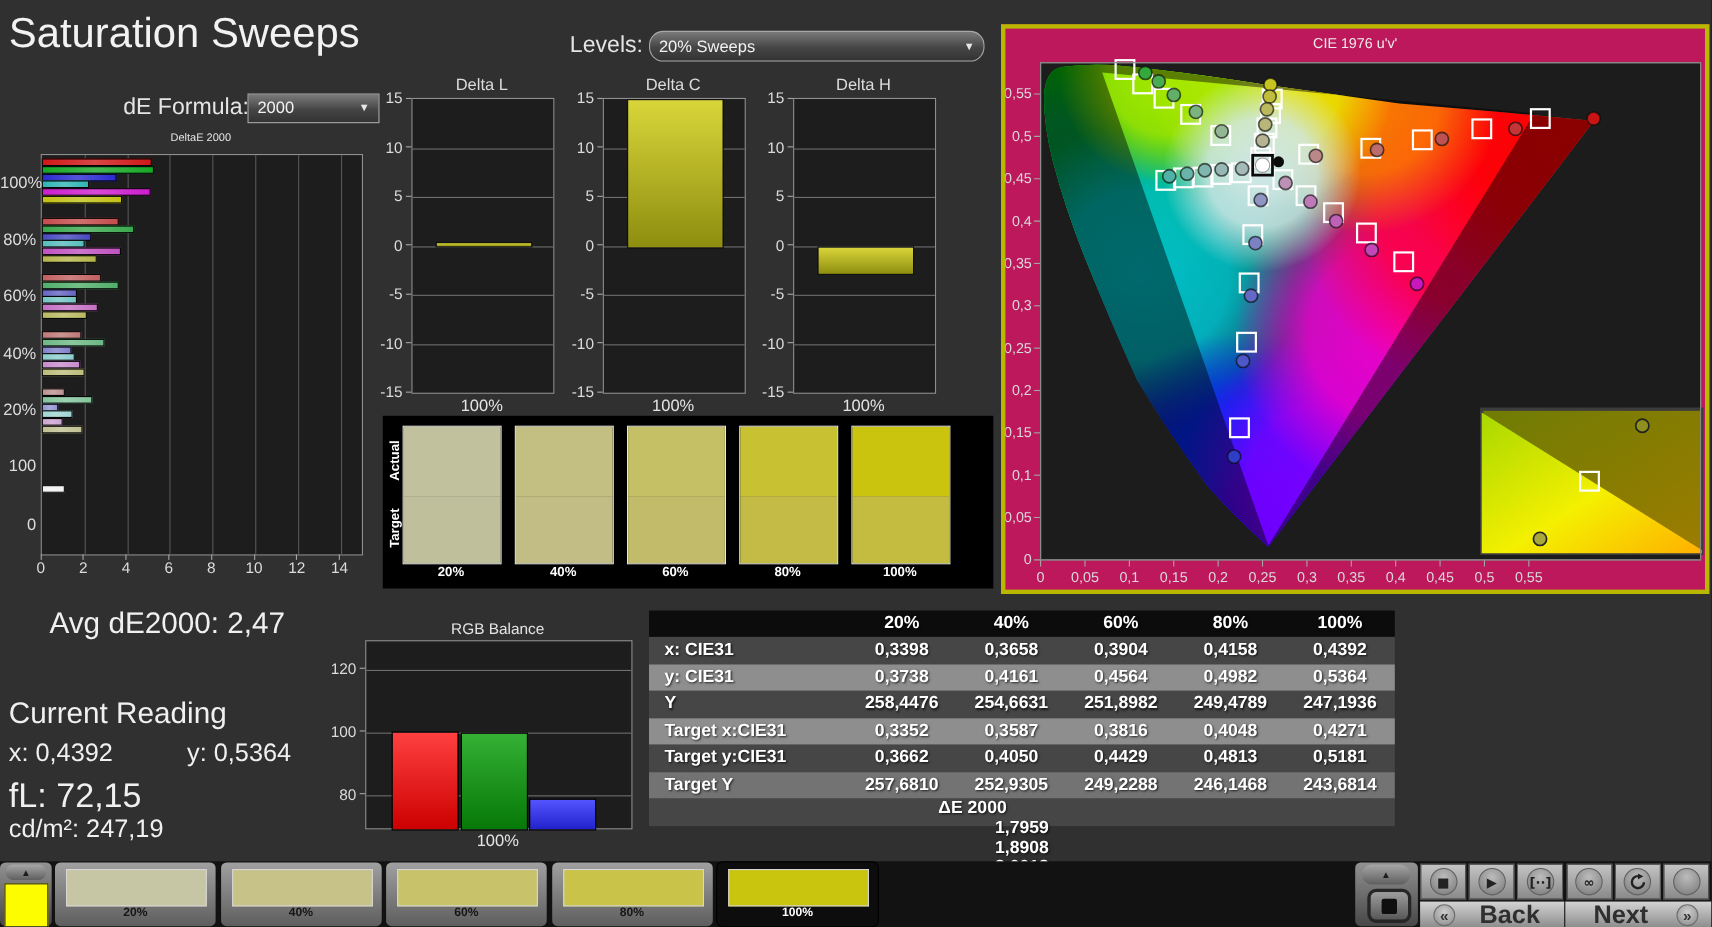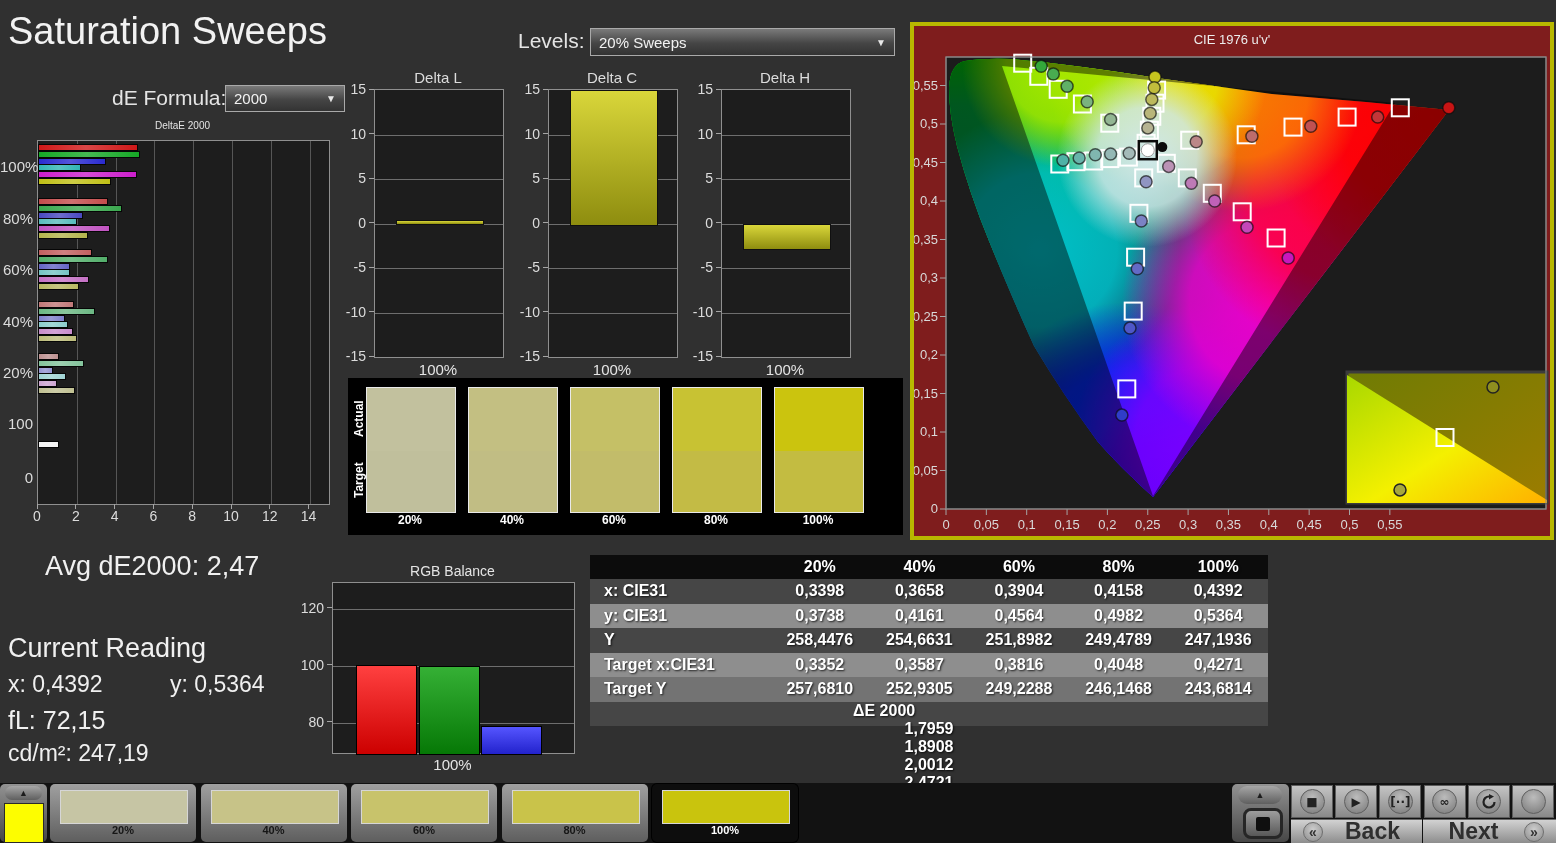--- a/index.html
+++ b/index.html
@@ -21,21 +21,21 @@
   .hbar{position:absolute;border:1px solid #060606;}
   .tick{position:absolute;background:#a5a5a5;}
   .axlab{position:absolute;color:#dcdcdc;font-size:14px;}
   .minibar{position:absolute;border:1px solid #101010;background:linear-gradient(#d9d63a,#8e8d0f);}
   #strip{left:348px;top:378px;width:555px;height:157px;background:#000;}
   .rotlab{position:absolute;writing-mode:vertical-rl;transform:rotate(180deg);
           color:#fff;font-size:12px;font-weight:bold;text-align:center;}
   .swatch{position:absolute;border:1px solid #e9e9e9;}
   .swhalf{position:absolute;left:0;right:0;}
   #cie{left:910px;top:22px;width:644px;height:518px;box-sizing:border-box;
-       border:4px solid #b8b800;background:#7f1d1d;}
+       border:4px solid #b8b800;background:#be185d;}
   .statline{position:absolute;color:#f0f0f0;white-space:nowrap;}
   #tbl{left:590px;top:555px;width:678px;}
   .trow{display:flex;height:24.5px;align-items:center;font-weight:bold;font-size:16px;
         color:#fff;text-shadow:1px 1px 2px rgba(0,0,0,.75);}
   .trow .rl{width:180px;padding-left:14px;box-sizing:border-box;}
   .trow .tc{flex:1;text-align:center;}
   #thead{height:24px;background:#0c0c0c;}
   #bottombar{left:0;top:783px;width:1556px;height:60px;background:#121212;}
   .patch{position:absolute;top:1px;height:58px;border-radius:5px;
          background:linear-gradient(#a0a0a0,#5e5e5e);cursor:pointer;}
@@ -75,21 +75,21 @@
 
   <div id="ttl" class="lab">Saturation Sweeps</div>
 
   <div class="lab biglab" style="left:112px;top:86px;">dE Formula:</div>
   <div class="dd" style="left:225px;top:85px;width:120px;height:27px;">
     <span>2000</span>
     <span class="arr">▼</span>
   </div>
 
   <div class="lab biglab" style="left:518px;top:29px;">Levels:</div>
-  <div class="dd" style="left:590px;top:28px;width:305px;height:28px;">
+  <div class="dd" style="left:590px;top:28px;width:305px;height:28px;border-radius:13px;">
     <span>20% Sweeps</span>
     <span class="arr">▼</span>
   </div>
 
   <div class="lab ctr" style="left:37px;top:120px;width:291px;font-size:10px;text-align:center;">DeltaE 2000</div>
   <div id="de-plot" class="plot" style="left:37px;top:140px;width:291px;height:363px;">
       <div class="vgrid" style="left: 38.8px;"></div>
       <div class="vgrid" style="left: 77.6px;"></div>
       <div class="vgrid" style="left: 116.4px;"></div>
       <div class="vgrid" style="left: 155.2px;"></div>
@@ -488,21 +488,21 @@
   <div class="statline" style="left:45px;top:551px;font-size:27px;">
     <span>Avg dE2000:</span> <span>2,47</span>
   </div>
   <div class="statline" style="left:8px;top:633px;font-size:27px;">Current Reading</div>
   <div class="statline" style="left:8px;top:671px;font-size:23px;">
     <span>x:</span> <span>0,4392</span>
   </div>
   <div class="statline" style="left:170px;top:671px;font-size:23px;">
     <span>y:</span> <span>0,5364</span>
   </div>
-  <div class="statline" style="left:8px;top:706px;font-size:25px;">
+  <div class="statline" style="left:8px;top:706px;font-size:31px;">
     <span>fL:</span> <span>72,15</span>
   </div>
   <div class="statline" style="left:8px;top:740px;font-size:23px;">
     <span>cd/m²:</span> <span>247,19</span>
   </div>
 
   <div class="lab ctr" style="left:332px;top:563px;width:241px;font-size:14px;">RGB Balance</div>
   <div id="rgb-plot" class="plot" style="left:332px;top:582px;width:241px;height:170px;">
       <div class="hgrid" style="top: 25.7px;"></div>
       <div class="hgrid" style="top: 82.7px;"></div>
@@ -555,20 +555,28 @@
         <div class="tc">247,1936</div>
       </div>
       <div class="trow" style="background: rgb(142, 142, 142);">
         <div class="rl">Target x:CIE31</div>
         <div class="tc">0,3352</div>
         <div class="tc">0,3587</div>
         <div class="tc">0,3816</div>
         <div class="tc">0,4048</div>
         <div class="tc">0,4271</div>
       </div>
+      <div class="trow" style="background: rgb(70, 70, 70);">
+        <div class="rl">Target y:CIE31</div>
+        <div class="tc">0,3662</div>
+        <div class="tc">0,4050</div>
+        <div class="tc">0,4429</div>
+        <div class="tc">0,4813</div>
+        <div class="tc">0,5181</div>
+      </div>
       <div class="trow" style="background: #737373;">
         <div class="rl">Target Y</div>
         <div class="tc">257,6810</div>
         <div class="tc">252,9305</div>
         <div class="tc">249,2288</div>
         <div class="tc">246,1468</div>
         <div class="tc">243,6814</div>
       </div>
       <div class="trow" style="background: rgb(70, 70, 70); flex-direction: column;">
         <div class="rl">ΔE 2000</div>

